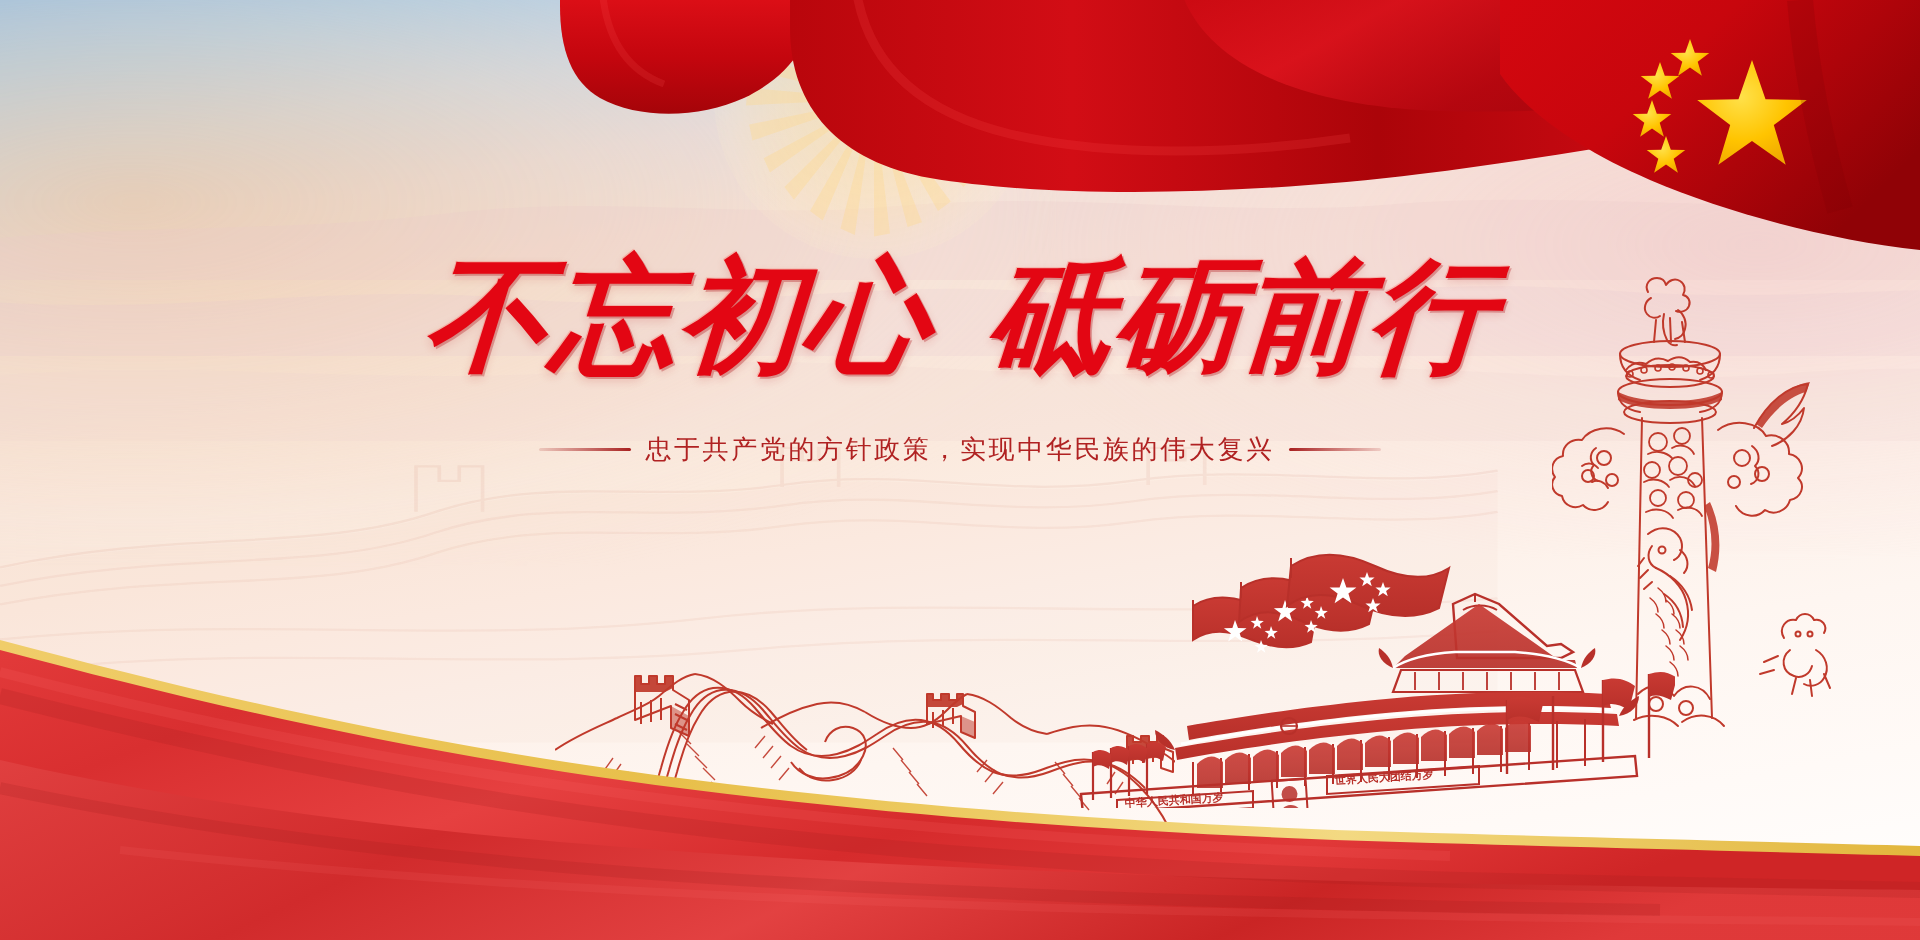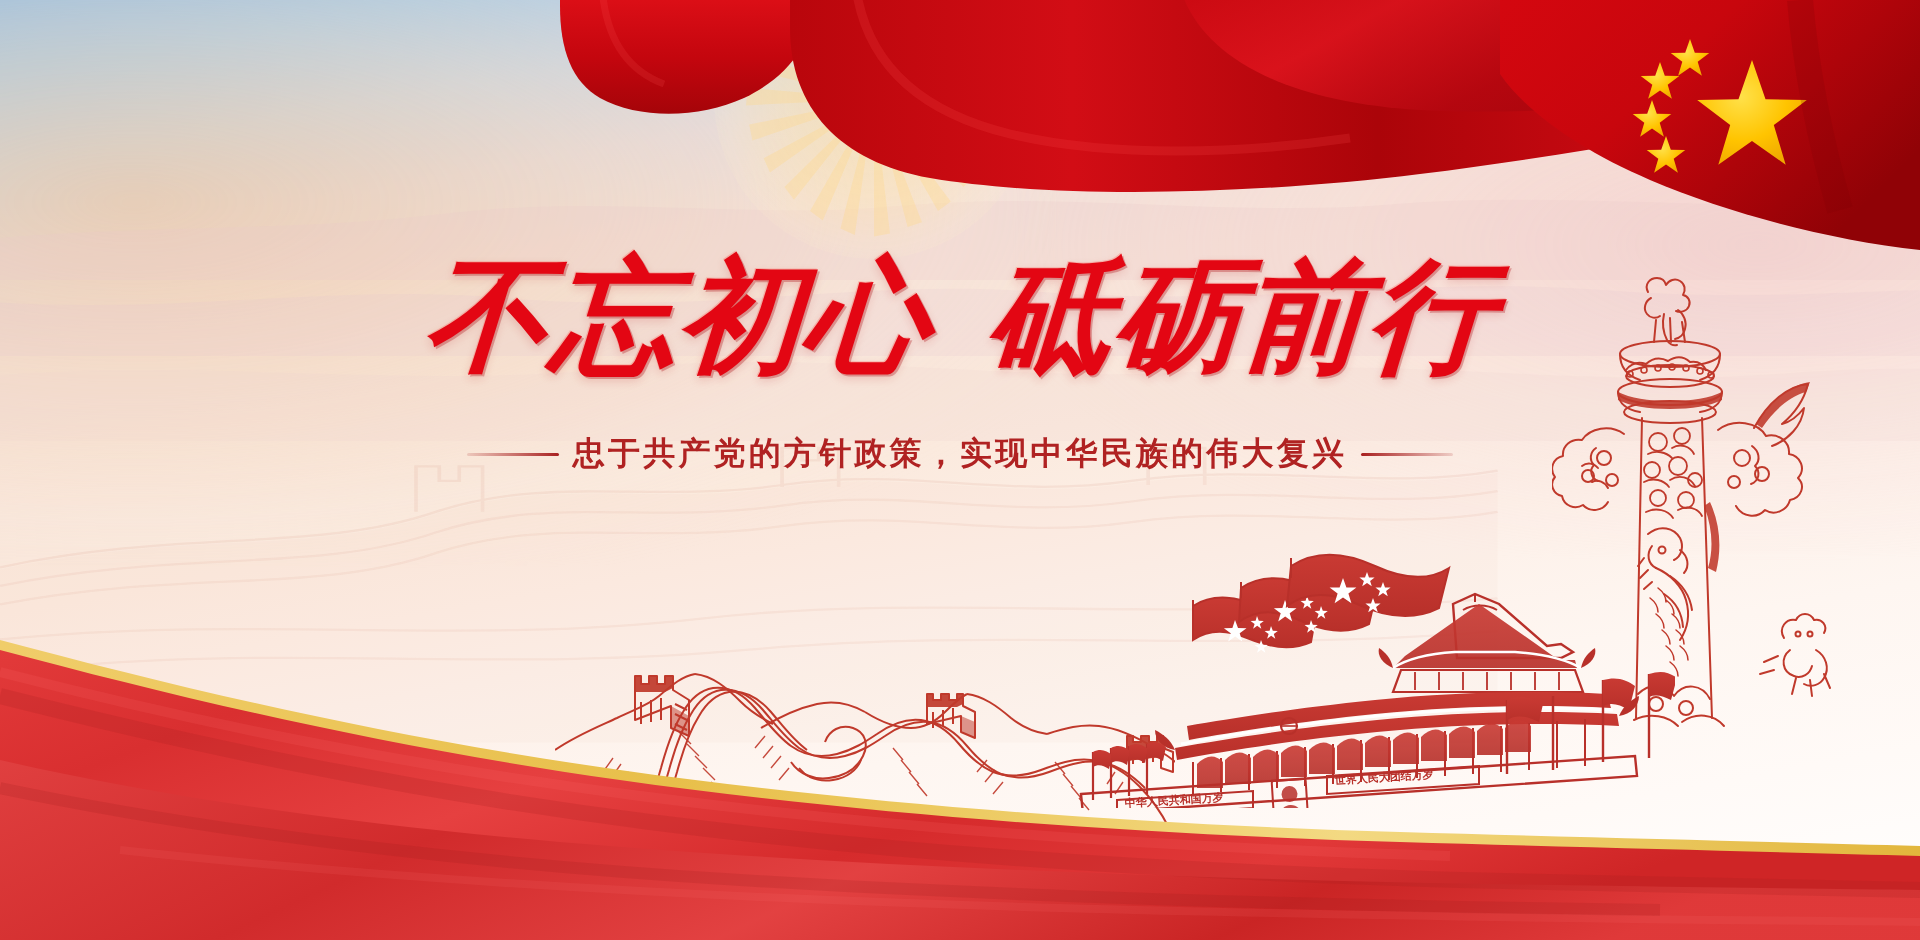--- a/index.html
+++ b/index.html
@@ -172,22 +172,22 @@
     width: 92px;
     height: 3px;
     background: linear-gradient(90deg, rgba(168,32,32,0.15), #a82020);
     border-radius: 2px;
   }
   .sub-rule.right {
     background: linear-gradient(90deg, #a82020, rgba(168,32,32,0.15));
   }
   .subtitle {
     font-family: "Liberation Serif", "DejaVu Serif", serif;
-    font-size: 32px;
-    font-weight: 700;
+    font-size: 26px;
+    font-weight: 400;
     color: #b02222;
     letter-spacing: 0.10em;
     white-space: nowrap;
   }
 
   
   .huabiao {
     position: absolute;
     right: 38px;
     top: 258px;

